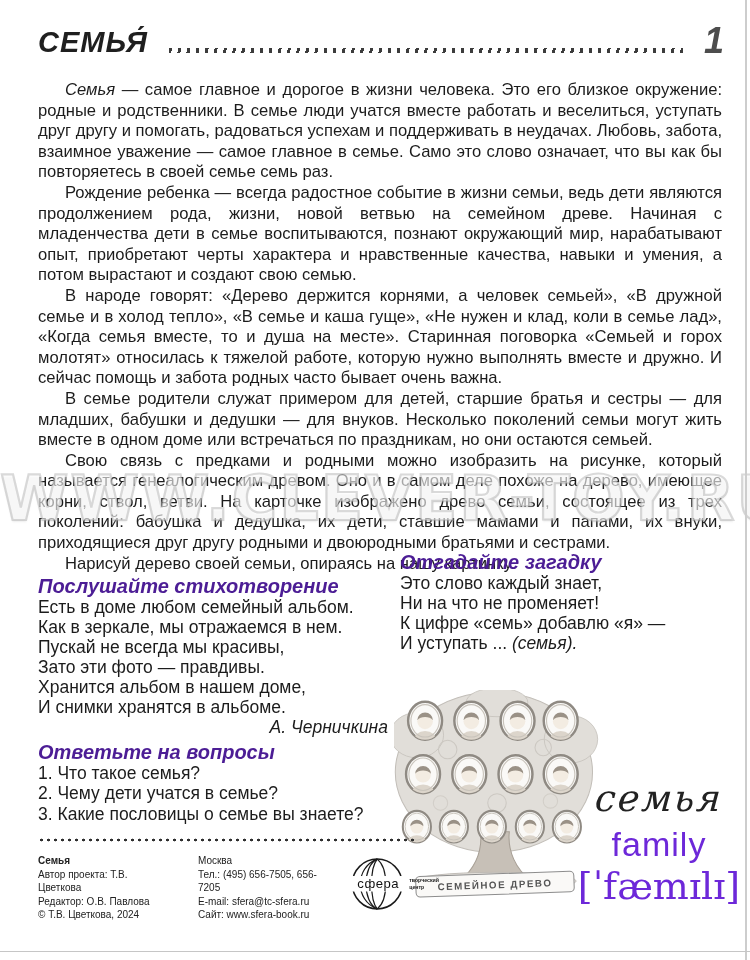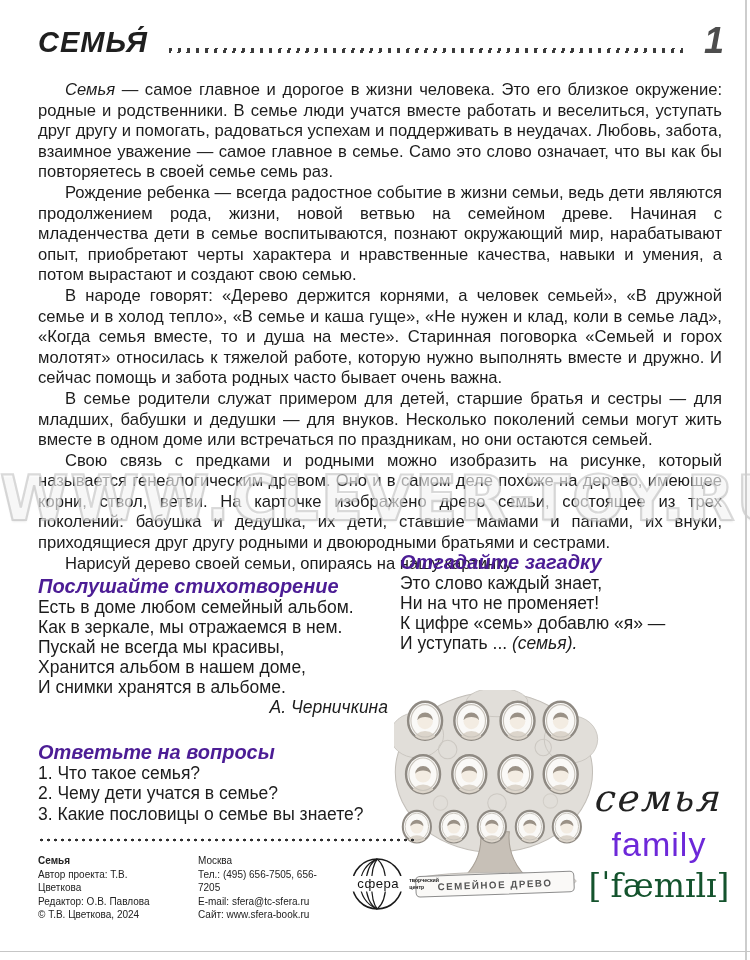--- a/index.html
+++ b/index.html
@@ -91,21 +91,21 @@
   }
   .vocab-ru {
     font-family:"DejaVu Serif", serif; font-style:italic;
     font-size:37px; line-height:46px; color:#222; letter-spacing:2px;
     transform:skewX(-4deg);
   }
   .vocab-en {
     font-size:34px; line-height:44px; color:#6d28d9; letter-spacing:1px; font-weight:normal;
   }
   .vocab-tr {
-    font-family:"DejaVu Serif", serif; font-size:33px; line-height:40px; color:#14532d;
+    font-family:"DejaVu Serif", serif; font-size:38px; line-height:40px; color:#6d28d9;
   }
   
   .sep-dotted {
     position:absolute; left:38px; top:838px; width:377px; height:4px; z-index:3;
     background-image:radial-gradient(circle, #2f2f2f 1.3px, transparent 1.6px);
     background-size:7px 4px; background-repeat:repeat-x;
   }
   .footer {
     position:absolute; left:38px; top:854px; width:420px;
     display:flex; gap:26px; font-size:10px; line-height:13.6px; color:#222; z-index:3;
@@ -137,20 +137,21 @@
     <p>Нарисуй дерево своей семьи, опираясь на нашу картинку.</p>
   </div>
 
   <div class="watermark">WWW.CLEVER-TOY.RU</div>
 
   <div class="poem-block">
     <div class="section-heading">Послушайте стихотворение</div>
     <div class="poem-line">Есть в доме любом семейный альбом.</div>
     <div class="poem-line">Как в зеркале, мы отражаемся в нем.</div>
     <div class="poem-line">Пускай не всегда мы красивы,</div>
+    <div class="poem-line">Зато эти фото — правдивы.</div>
     <div class="poem-line">Хранится альбом в нашем доме,</div>
     <div class="poem-line">И снимки хранятся в альбоме.</div>
     <div class="poem-author">А. Черничкина</div>
   </div>
 
   <div class="riddle-block">
     <div class="section-heading">Отгадайте загадку</div>
     <div class="riddle-line">Это слово каждый знает,</div>
     <div class="riddle-line">Ни на что не променяет!</div>
     <div class="riddle-line">К цифре «семь» добавлю «я» —</div>

